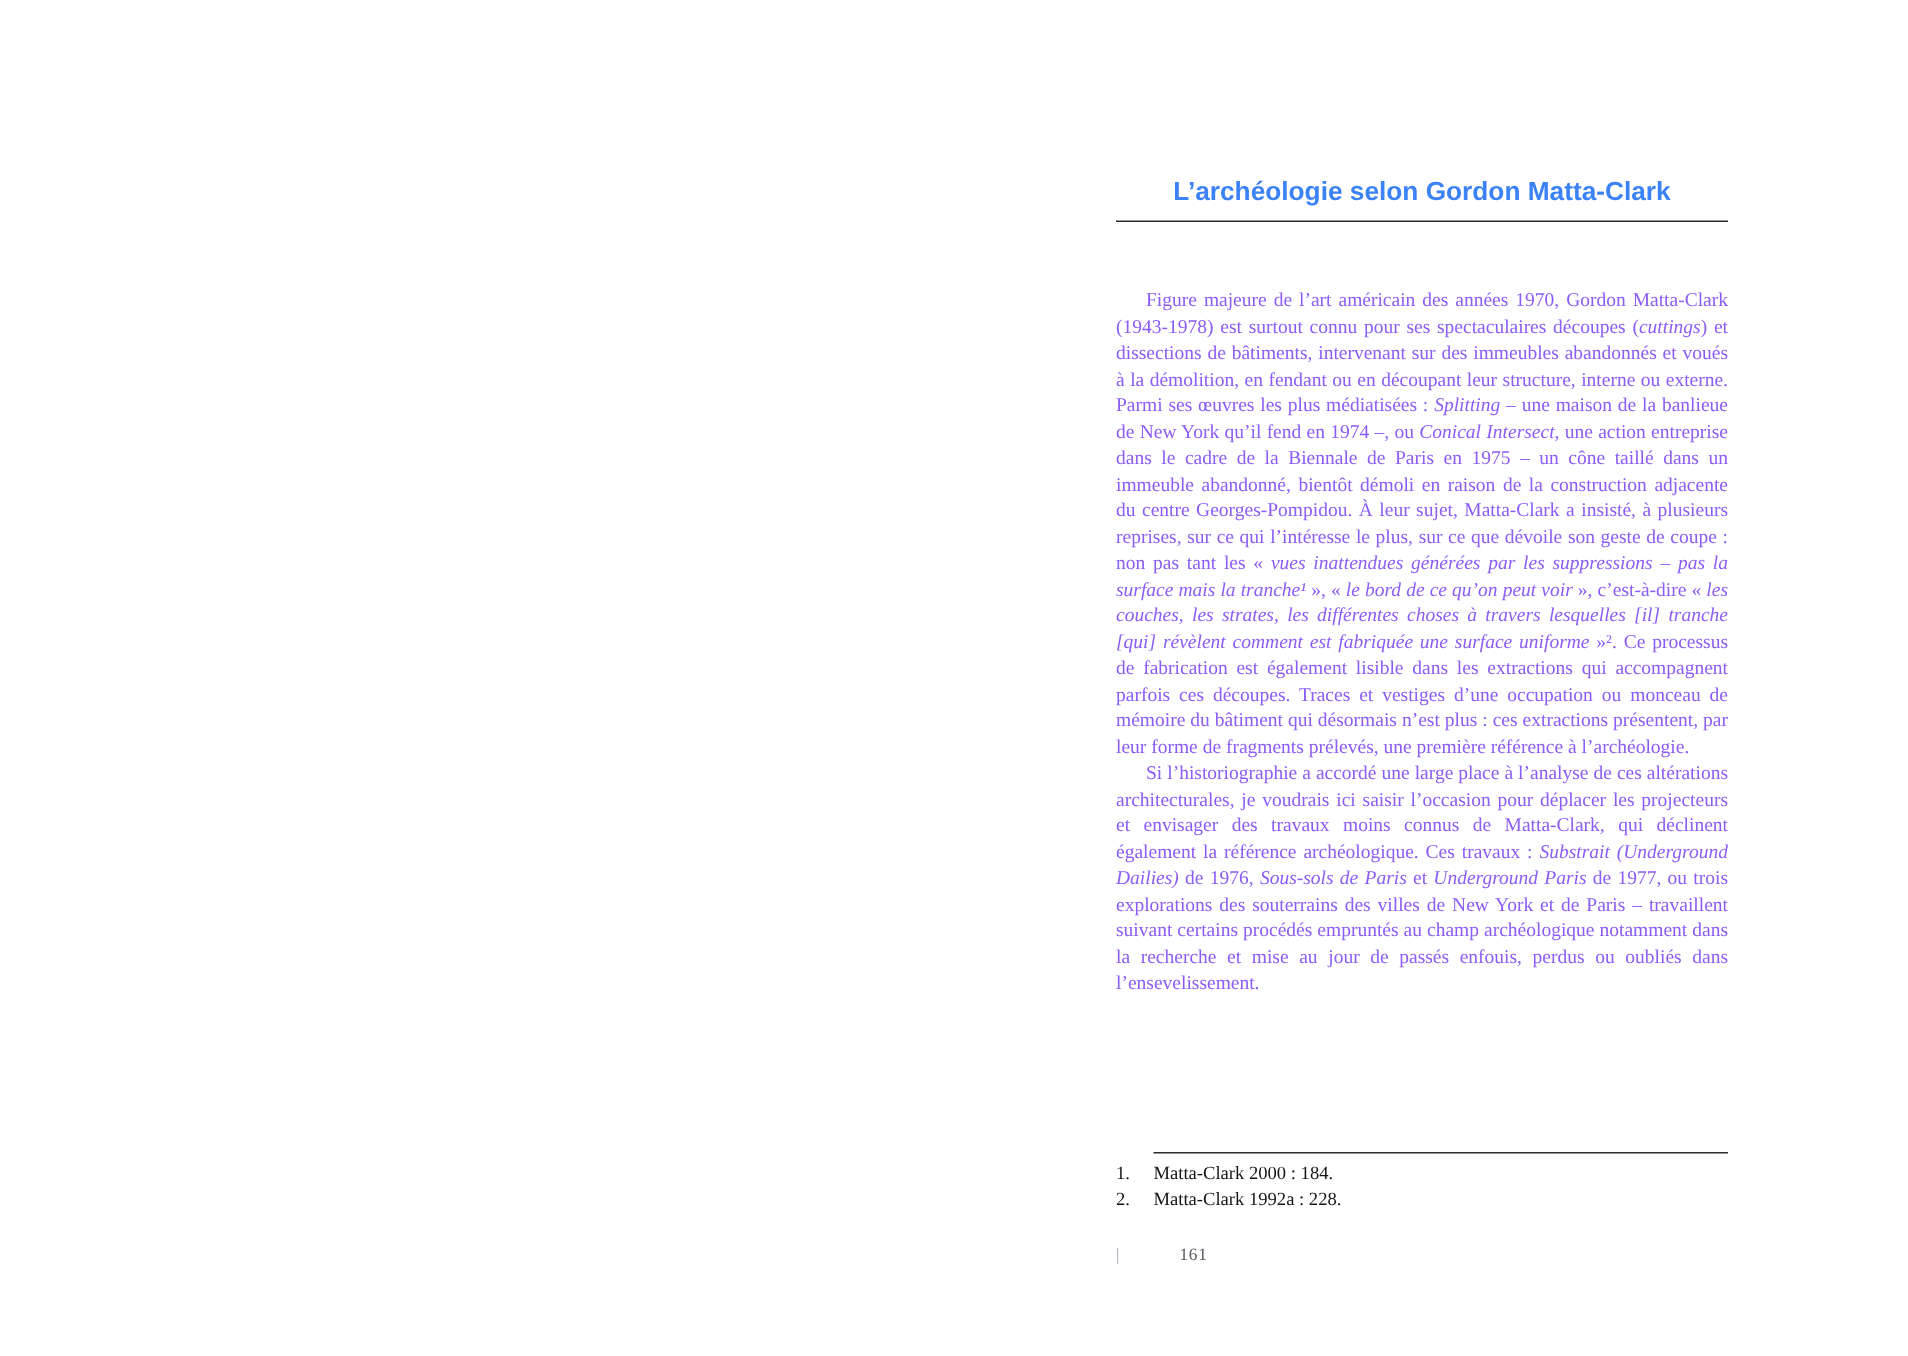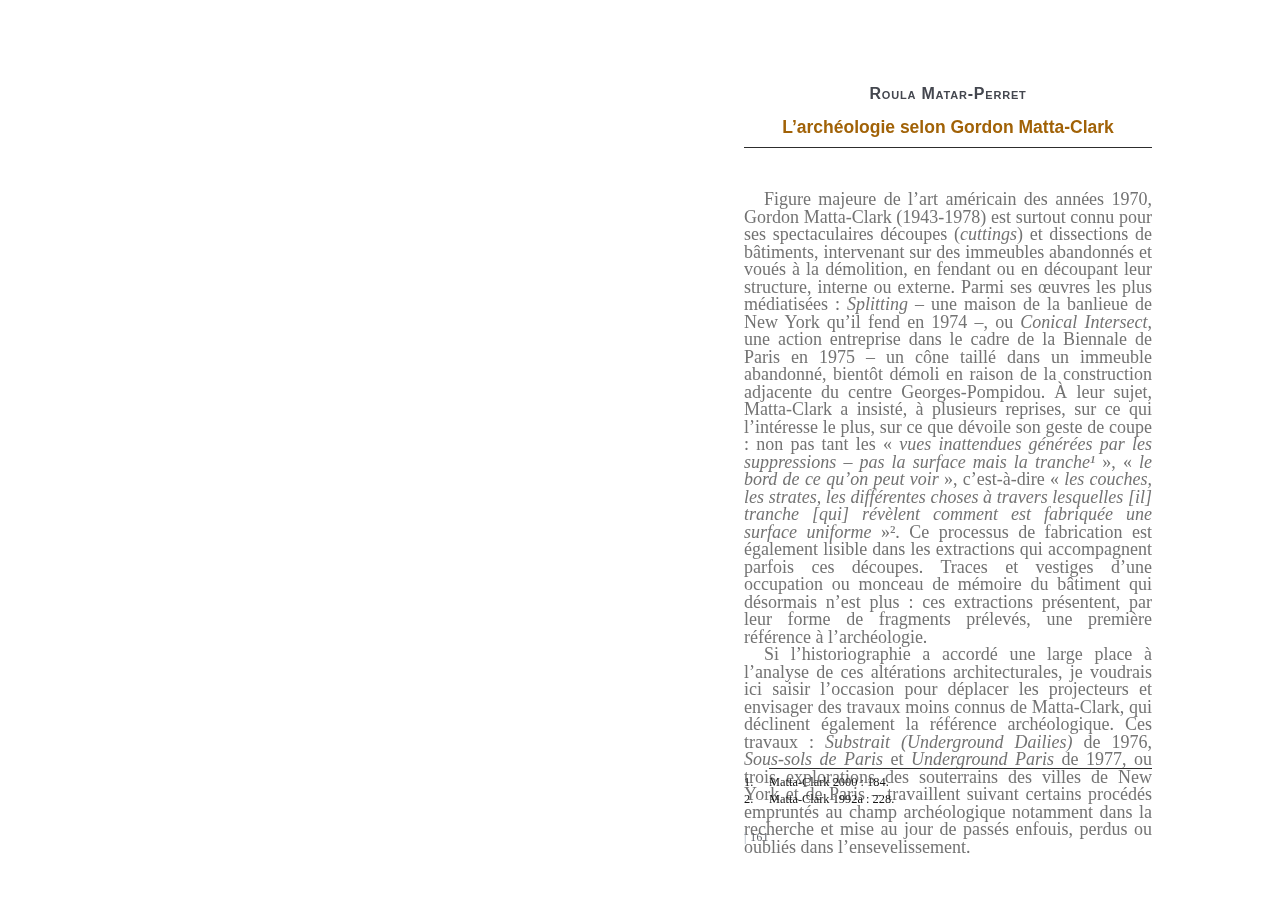--- a/index.html
+++ b/index.html
@@ -33,33 +33,33 @@
     letter-spacing:0.8px;
     color:#44474f;
   }
 
   .title {
     position:absolute; top:117px; left:0; width:408px;
     text-align:center;
     font-family:"Liberation Sans","DejaVu Sans",sans-serif;
     font-weight:bold;
     font-size:17.5px;
-    color:#a16207;
+    color:#3b82f6;
   }
 
   .title-rule {
     position:absolute; top:147px; left:0; width:408px;
     border-top:1.6px solid #2d2d2d;
   }
 
   .body {
     position:absolute; top:191px; left:0; width:408px;
     font-family:"Liberation Serif","DejaVu Serif",serif;
-    font-size:18px; line-height:17.5px;
-    color:#737373;
+    font-size:13px; line-height:17.5px;
+    color:#8b5cf6;
     text-align:justify;
   }
   .para { text-indent:20px; margin:0; }
   .para em { font-style:italic; }
 
   .footnotes {
     position:absolute; top:768px; left:0; width:408px;
     font-family:"Liberation Serif","DejaVu Serif",serif;
     font-size:12.4px; line-height:16.5px;
     color:#161616;
@@ -72,33 +72,32 @@
   .fn-row { display:flex; }
   .fn-num { width:25px; flex:0 0 25px; }
   .fn-text { flex:1; }
 
   .footer {
     position:absolute; top:831px; left:0;
     font-family:"Liberation Serif","DejaVu Serif",serif;
     font-size:11.5px;
   }
   .footer .bar { color:#9aa3b2; margin-right:4px; }
-  .footer .num { color:#565b63; letter-spacing:0.5px; }
+  .footer .num { color:#565b63; letter-spacing:0.5px;margin-left:36px; }
 </style>
 </head>
 <body>
 
 <div class="spread">
 
   <div class="page verso"></div>
 
   <div class="page recto">
     <div class="column">
 
-      <div class="author">Roula Matar-Perret</div>
 
       <h1 class="title">L’archéologie selon Gordon Matta-Clark</h1>
 
       <div class="title-rule"></div>
 
       <div class="body">
           <p class="para"><span>Figure majeure de l’art américain des années 1970, Gordon Matta-Clark (1943-1978) est surtout connu pour ses spectaculaires découpes (</span><em>cuttings</em><span>) et dissections de bâtiments, intervenant sur des immeubles abandonnés et voués à la démolition, en fendant ou en découpant leur structure, interne ou externe. Parmi ses œuvres les plus médiatisées : </span><em>Splitting</em><span> – une maison de la banlieue de New York qu’il fend en 1974 –, ou </span><em>Conical Intersect</em><span>, une action entreprise dans le cadre de la Biennale de Paris en 1975 – un cône taillé dans un immeuble abandonné, bientôt démoli en raison de la construction adjacente du centre Georges-Pompidou. À leur sujet, Matta-Clark a insisté, à plusieurs reprises, sur ce qui l’intéresse le plus, sur ce que dévoile son geste de coupe : non pas tant les « </span><em>vues inattendues générées par les suppressions – pas la surface mais la tranche¹</em><span> », « </span><em>le bord de ce qu’on peut voir</em><span> », c’est-à-dire « </span><em>les couches, les strates, les différentes choses à travers lesquelles [il] tranche [qui] révèlent comment est fabriquée une surface uniforme</em><span> »². Ce processus de fabrication est également lisible dans les extractions qui accompagnent parfois ces découpes. Traces et vestiges d’une occupation ou monceau de mémoire du bâtiment qui désormais n’est plus : ces extractions présentent, par leur forme de fragments prélevés, une première référence à l’archéologie.</span></p>
           <p class="para"><span>Si l’historiographie a accordé une large place à l’analyse de ces altérations architecturales, je voudrais ici saisir l’occasion pour déplacer les projecteurs et envisager des travaux moins connus de Matta-Clark, qui déclinent également la référence archéologique. Ces travaux : </span><em>Substrait (Underground Dailies)</em><span> de 1976, </span><em>Sous-sols de Paris</em><span> et </span><em>Underground Paris</em><span> de 1977, ou trois explorations des souterrains des villes de New York et de Paris – travaillent suivant certains procédés empruntés au champ archéologique notamment dans la recherche et mise au jour de passés enfouis, perdus ou oubliés dans l’ensevelissement.</span></p>
         </div>
 

